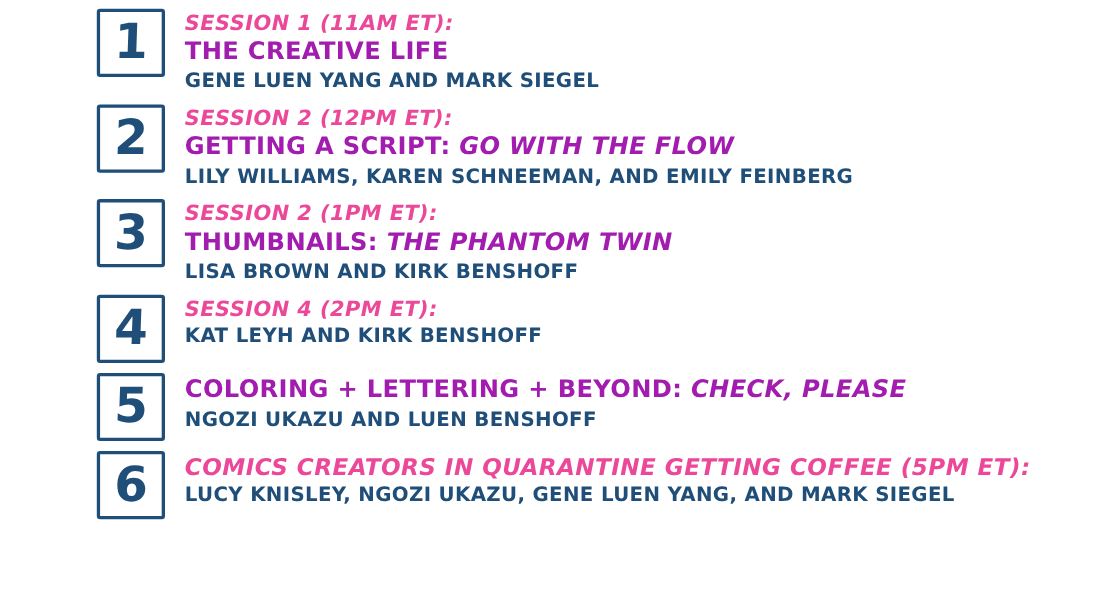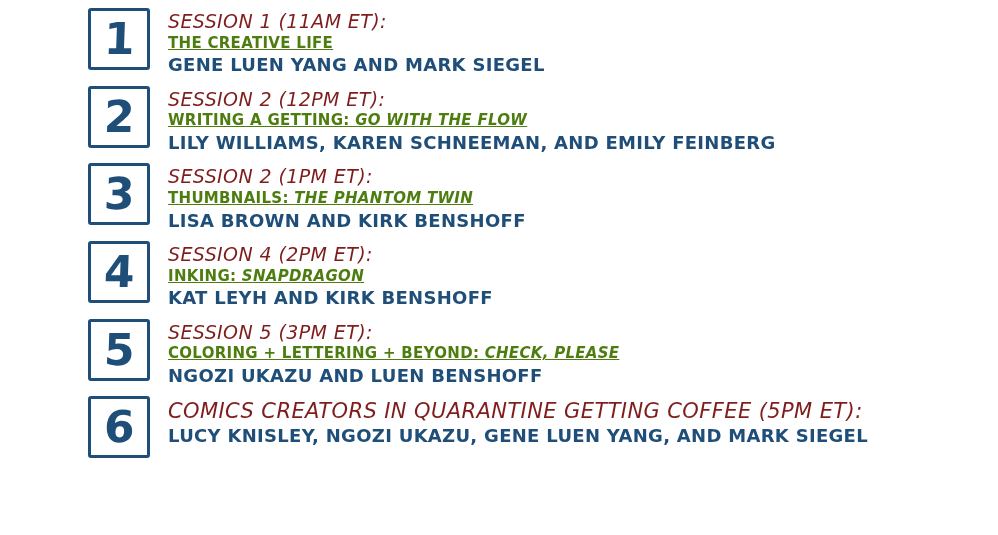--- a/index.html
+++ b/index.html
@@ -50,36 +50,35 @@
     line-height: 1;
     letter-spacing: 0px;
     transform: skewX(-2deg);
   }
   .session-text {
     padding-top: 2px;
   }
   .session-title {
     font-family: "DejaVu Sans", sans-serif;
     font-size: 19px;
-    font-weight: normal;
+    font-weight: bold;
     font-style: italic;
-    color: #7f1d1d;
+    color: #ec4899;
     letter-spacing: 0.4px;
     line-height: 1.25;
     white-space: nowrap;
   }
   .session-desc {
     font-family: "DejaVu Sans", sans-serif;
-    font-size: 15px;
+    font-size: 22px;
     font-weight: bold;
-    color: #4d7c0f;
+    color: #a21caf;
     letter-spacing: 0.3px;
     line-height: 1.3;
     white-space: nowrap;
-    text-decoration: underline;
   }
   .session-desc .it {
     font-style: italic;
   }
   .session-people {
     font-family: "DejaVu Sans", sans-serif;
     font-size: 18px;
     font-weight: bold;
     color: #1f4e79;
     letter-spacing: 0.3px;
@@ -112,21 +111,21 @@
     </div>
   </div>
 
   <div class="session-row">
     <div class="num-box">
       <span class="num">2</span>
     </div>
     <div class="session-text">
       <div class="session-title">SESSION 2 (12PM ET):</div>
       <div class="session-desc">
-        <span>WRITING A GETTING: </span><span class="it">GO WITH THE FLOW</span>
+        <span>GETTING A SCRIPT: </span><span class="it">GO WITH THE FLOW</span>
       </div>
       <div class="session-people">LILY WILLIAMS, KAREN SCHNEEMAN, AND EMILY FEINBERG</div>
     </div>
   </div>
 
   <div class="session-row">
     <div class="num-box">
       <span class="num">3</span>
     </div>
     <div class="session-text">
@@ -137,33 +136,29 @@
       <div class="session-people">LISA BROWN AND KIRK BENSHOFF</div>
     </div>
   </div>
 
   <div class="session-row">
     <div class="num-box">
       <span class="num">4</span>
     </div>
     <div class="session-text">
       <div class="session-title">SESSION 4 (2PM ET):</div>
-      <div class="session-desc">
-        <span>INKING: </span><span class="it">SNAPDRAGON</span>
-      </div>
       <div class="session-people">KAT LEYH AND KIRK BENSHOFF</div>
     </div>
   </div>
 
   <div class="session-row">
     <div class="num-box">
       <span class="num">5</span>
     </div>
     <div class="session-text">
-      <div class="session-title">SESSION 5 (3PM ET):</div>
       <div class="session-desc">
         <span>COLORING + LETTERING + BEYOND: </span><span class="it">CHECK, PLEASE</span>
       </div>
       <div class="session-people">NGOZI UKAZU AND LUEN BENSHOFF</div>
     </div>
   </div>
 
   <div class="session-row wide">
     <div class="num-box">
       <span class="num">6</span>

